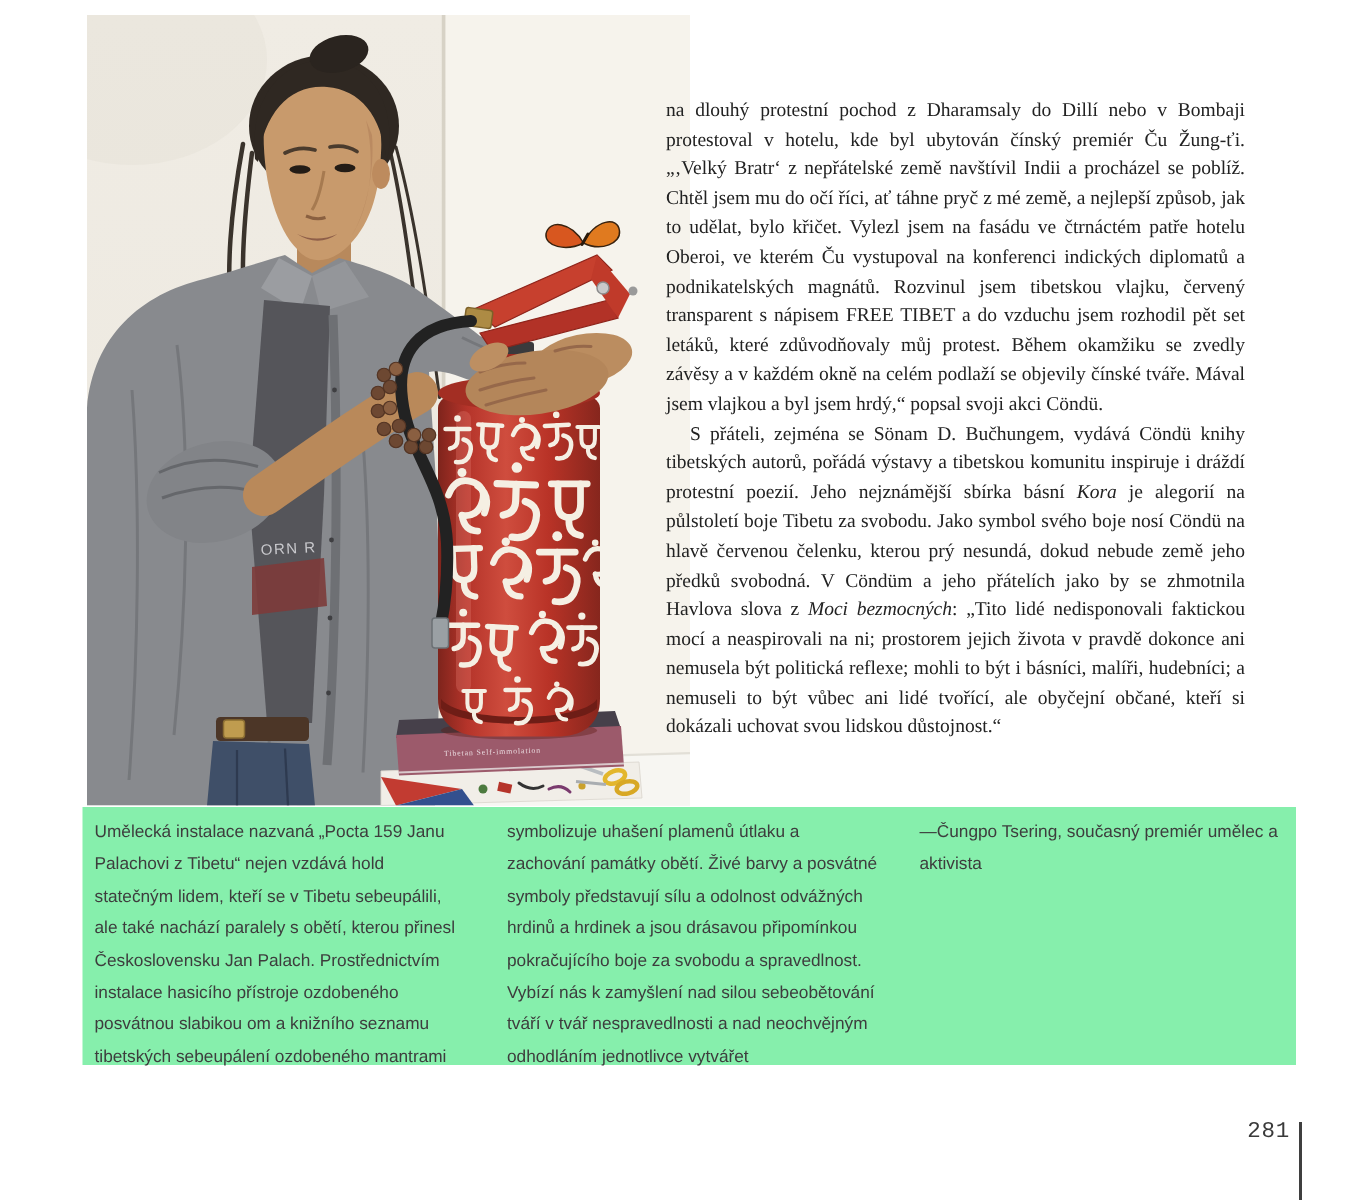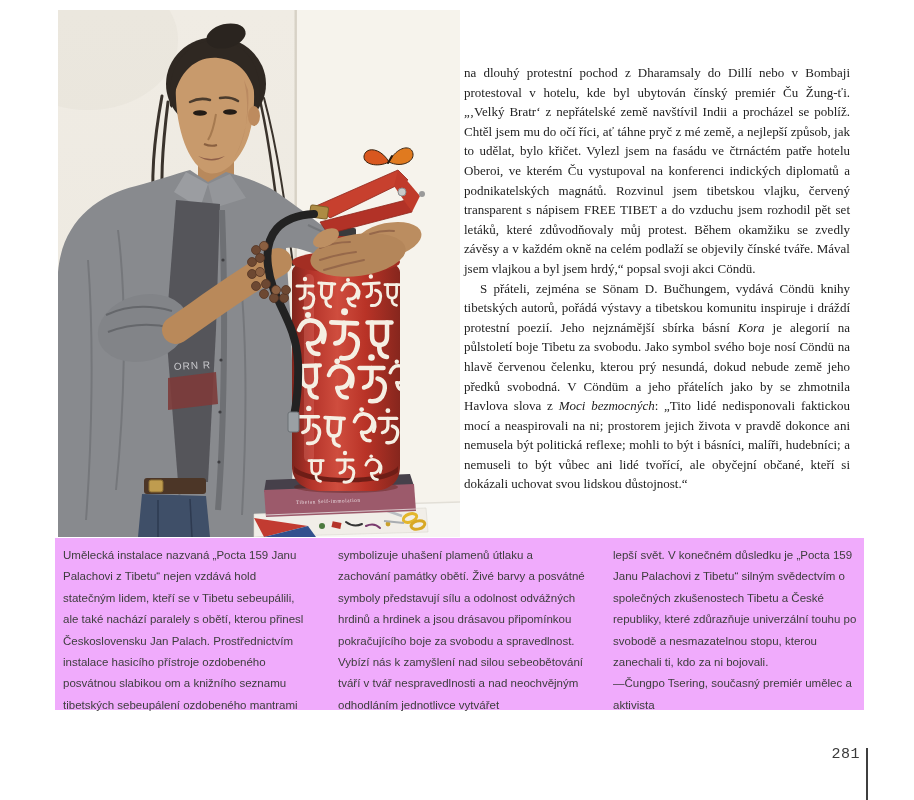--- a/index.html
+++ b/index.html
@@ -2,29 +2,29 @@
 <html lang="cs"><head>
 <meta charset="utf-8">
 <style>
   html,body{margin:0;padding:0;}
   body{width:914px;height:800px;background:#ffffff;font-family:"Liberation Sans",sans-serif;}
   .page{position:relative;width:914px;height:800px;background:#ffffff;overflow:hidden;}
 
   .photo{position:absolute;left:58px;top:10px;width:402px;height:527px;margin:0;}
   .photo svg{display:block;width:100%;height:100%;}
 
-  .article{position:absolute;left:464px;top:63px;width:386px;
+  .article{position:absolute;left:444px;top:63px;width:386px;
     font-family:"Liberation Serif",serif;font-size:13px;line-height:19.6px;
     color:#222222;text-align:justify;}
   .article p{margin:0;}
   .article p.ind{text-indent:16px;}
   .it{font-style:italic;}
 
   .caption-band{position:absolute;left:55px;top:538px;width:809px;height:172px;
-    background:#f0abfc;box-sizing:border-box;padding:7px 8px 0 8px;
+    background:#86efac;box-sizing:border-box;padding:7px 8px 0 8px;
     display:flex;gap:28px;}
   .cap-col{flex:0 0 247px;width:247px;font-size:11.5px;line-height:21.4px;color:#3d3d3d;}
   .cap-col p{margin:0;}
 
   .folio{position:absolute;left:810px;top:746px;width:50px;text-align:right;
     font-size:15px;color:#3a3a3a;letter-spacing:.5px;font-family:Liberation Mono, monospace;}
   .folio-rule{position:absolute;left:866px;top:748px;width:2px;height:52px;background:#3f3f3f;}
 </style>
 </head>
 <body>
@@ -259,20 +259,19 @@
     </main>
 
   <section class="caption-band" id="caption">
       <div class="cap-col">
         <p>Umělecká instalace nazvaná „Pocta 159 Janu Palachovi z Tibetu“ nejen vzdává hold statečným lidem, kteří se v Tibetu sebeupálili, ale také nachází paralely s obětí, kterou přinesl Československu Jan Palach. Prostřednictvím instalace hasicího přístroje ozdobeného posvátnou slabikou om a knižního seznamu tibetských sebeupálení ozdobeného mantrami</p>
       </div>
       <div class="cap-col">
         <p>symbolizuje uhašení plamenů útlaku a zachování památky obětí. Živé barvy a posvátné symboly představují sílu a odolnost odvážných hrdinů a hrdinek a jsou drásavou připomínkou pokračujícího boje za svobodu a spravedlnost. Vybízí nás k zamyšlení nad silou sebeobětování tváří v tvář nespravedlnosti a nad neochvějným odhodláním jednotlivce vytvářet</p>
       </div>
       <div class="cap-col">
-        <p>lepší svět. V konečném důsledku je „Pocta 159 Janu Palachovi z Tibetu“ silným svědectvím o společných zkušenostech Tibetu a České republiky, které zdůrazňuje univerzální touhu po svobodě a nesmazatelnou stopu, kterou zanechali ti, kdo za ni bojovali.</p>
         <p>—Čungpo Tsering, současný premiér umělec a aktivista</p>
       </div>
     </section>
 
   <div class="folio">281</div>
   <div class="folio-rule"></div>
 </div>
 
 </body></html>

